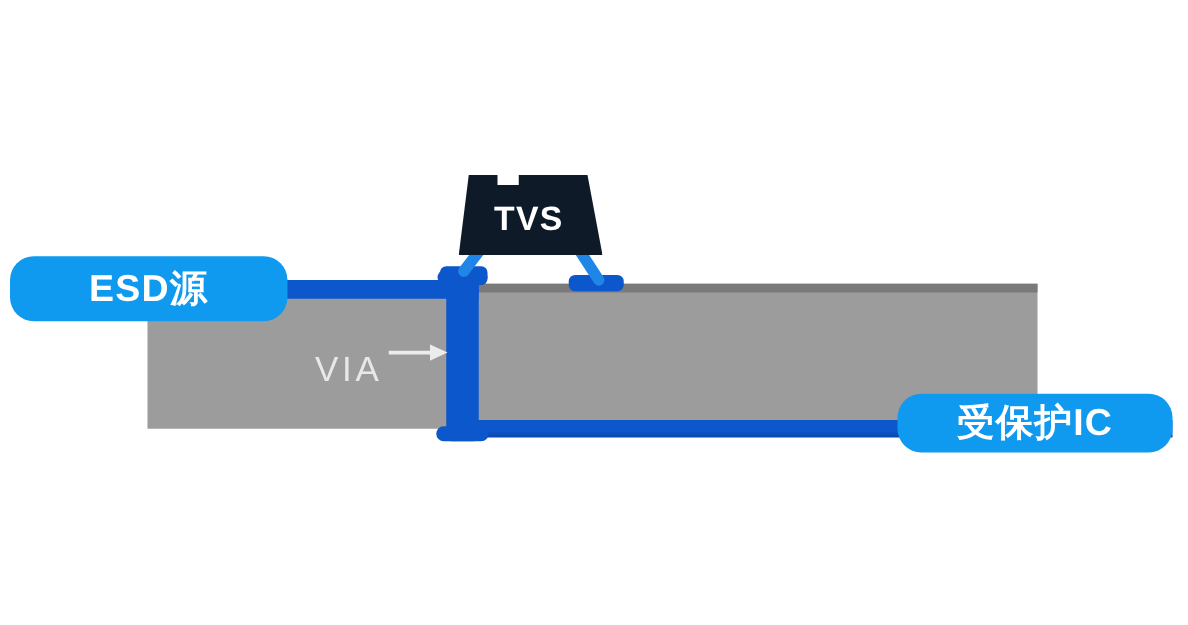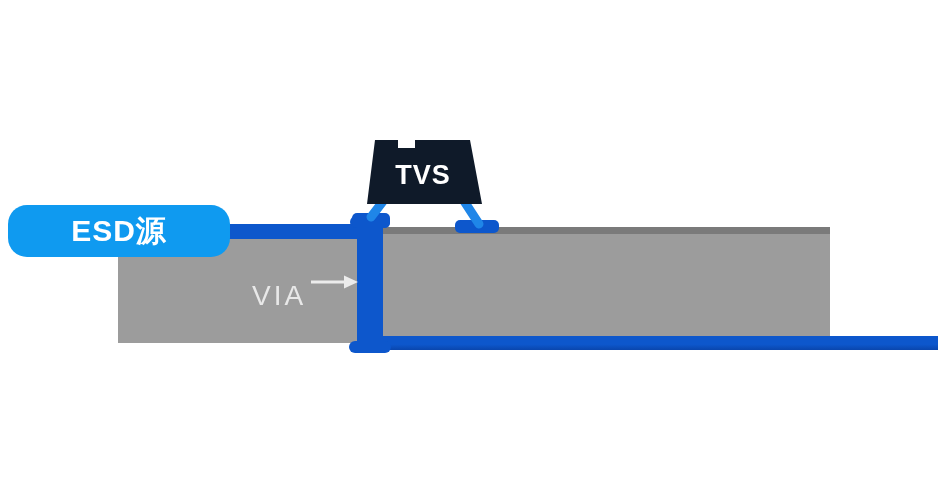--- a/index.html
+++ b/index.html
@@ -89,16 +89,17 @@
       <line x1="311" y1="282" x2="344" y2="282" stroke="#ececec" stroke-width="3"></line>
       <polygon points="344,275.5 358,282 344,288.5" fill="#ececec"></polygon>
     </g>
   </svg>
 
   <div class="abs tvs-body">
     <span class="tvs-text">TVS</span>
   </div>
 
   <div class="abs callout esd-label">ESD源</div>
+  <div class="abs callout ic-label">受保护IC</div>
 
   <div class="abs pcb-text via-label">VIA</div>
 
 </div>
 
 </body></html>

